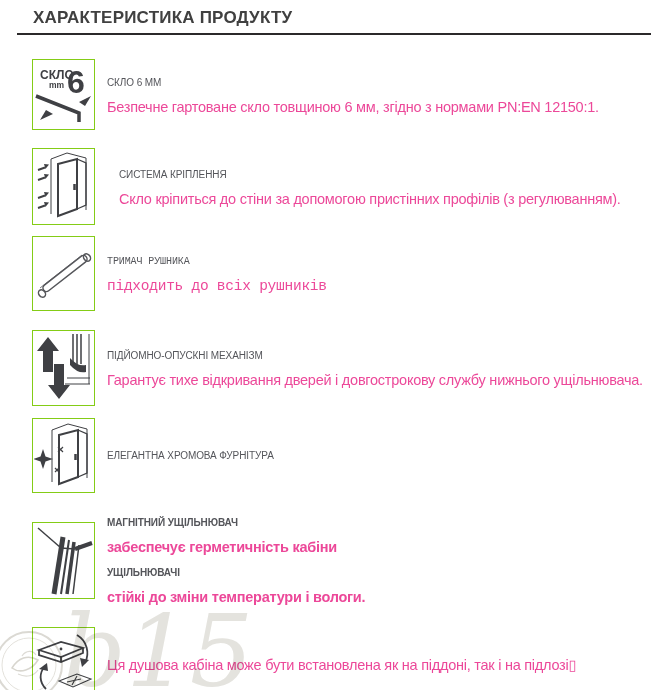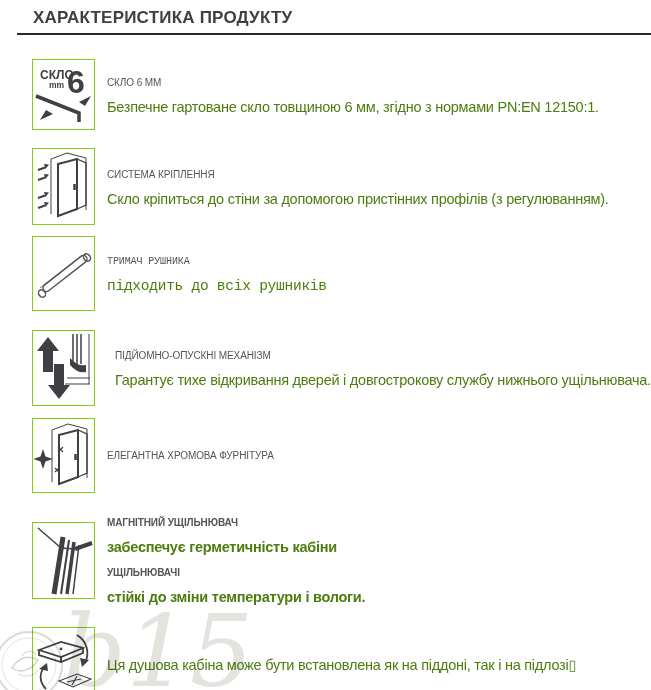--- a/index.html
+++ b/index.html
@@ -10,44 +10,44 @@
   }
   .page-title{
     margin:8px 0 0 33px;
     font-size:17px;font-weight:700;line-height:19px;
     color:#404040;letter-spacing:.2px;
   }
   .divider{margin:6px 0 0 17px;height:2px;background:#2b292a;}
   .rows{padding-left:32px;}
   .row{display:flex;align-items:center;}
   .row.r1{margin-top:24px;}
-  .row.r2{margin-top:18px;}
+  .row.r2{margin-top:18px;gap:12px;}
   .row.r3{margin-top:11px;font-family:Liberation Mono, monospace;}
-  .row.r4{margin-top:19px;gap:8px;}
+  .row.r4{margin-top:19px;}
   .row.r5{margin-top:12px;}
   .row.r6{margin-top:17px;font-weight:bold;}
   .row.r7{margin-top:17px;}
   .iconbox{
     box-sizing:border-box;flex:0 0 auto;width:63px;
     border:1px solid #84cc16;background:#fff;
     display:flex;align-items:center;justify-content:center;
   }
   .r1 .iconbox{height:71px;}
   .r2 .iconbox{height:77px;}
   .r3 .iconbox{height:75px;}
   .r4 .iconbox{height:76px;}
   .r5 .iconbox{height:75px;}
   .r6 .iconbox{height:77px;}
   .r7 .iconbox{height:76px;}
   .txt{margin-left:12px;line-height:25px;min-width:0;}
   .f-title{
     font-size:10px;color:#54555a;letter-spacing:-.1px;white-space:nowrap;
   }
   .f-desc{
-    font-size:14.5px;color:#4d7c0f;letter-spacing:-.25px;white-space:nowrap;
+    font-size:14.5px;color:#ec4899;letter-spacing:-.25px;white-space:nowrap;
   }
   svg{display:block;}
   .watermark{
     position:absolute;left:0;bottom:-4px;width:300px;height:112px;
     mix-blend-mode:multiply;pointer-events:none;z-index:5;
   }
   .wm-text{
     font-family:"DejaVu Serif", serif;font-style:italic;
   }
 </style>

